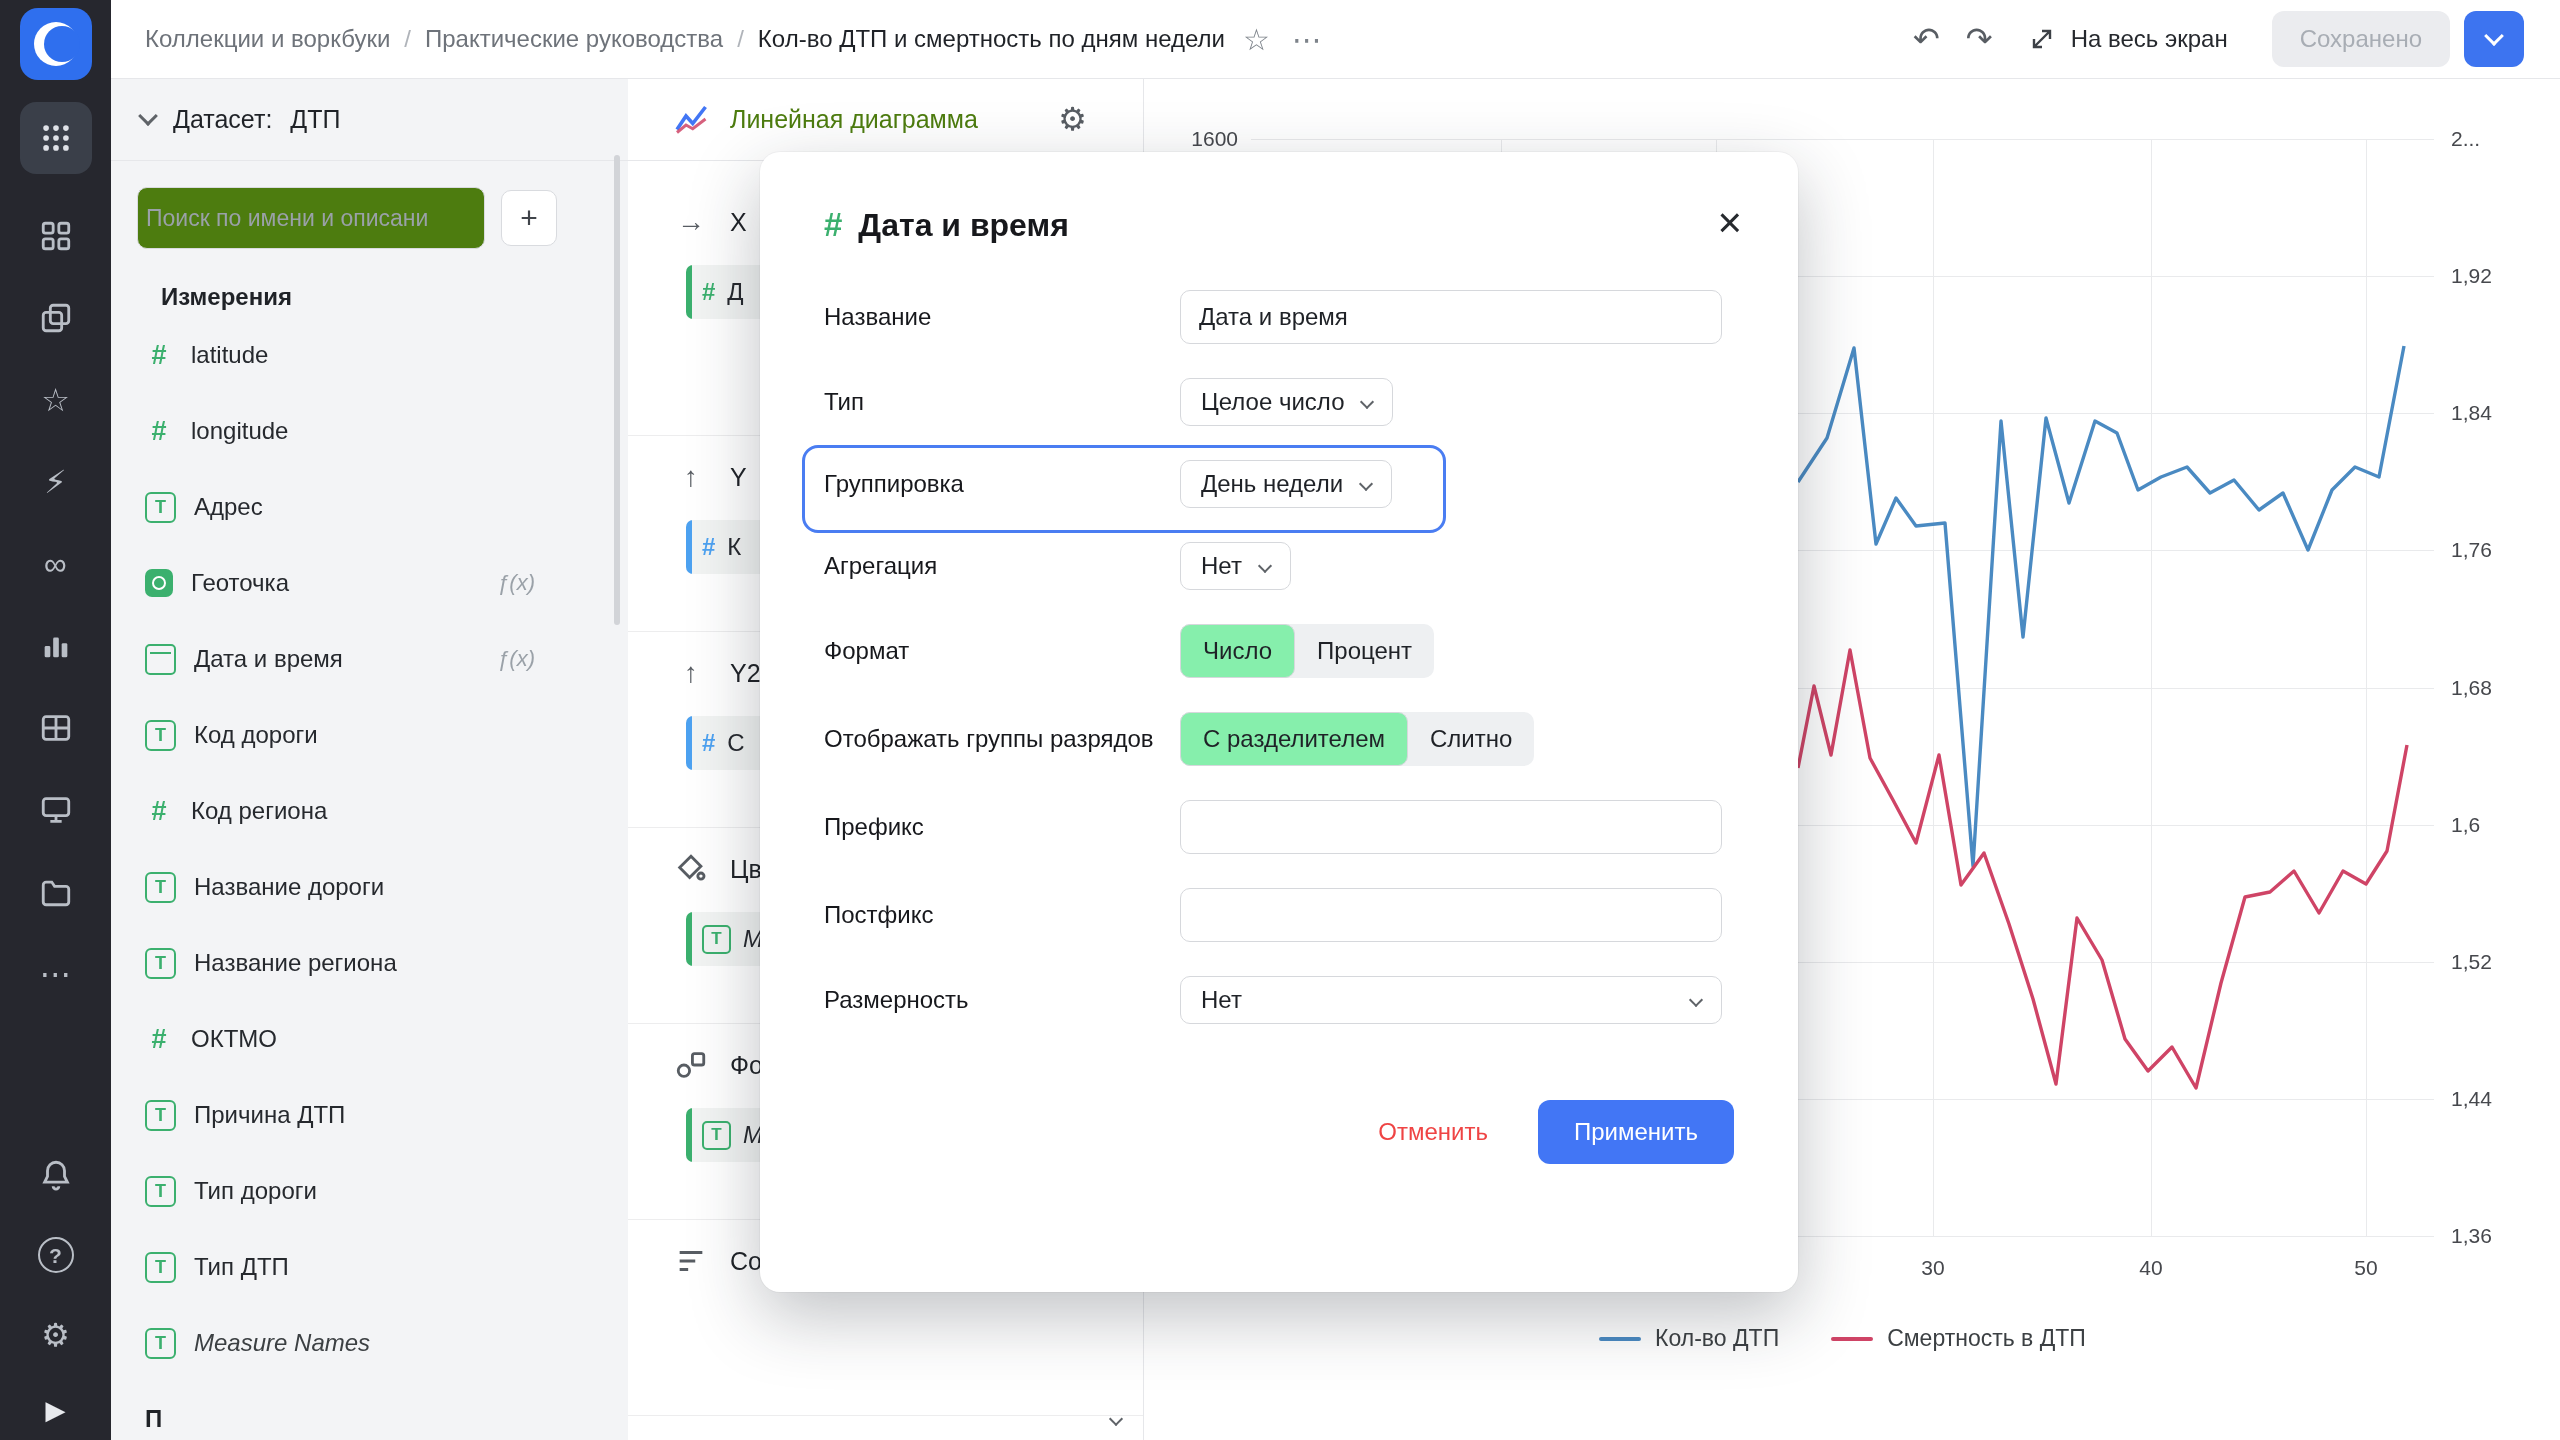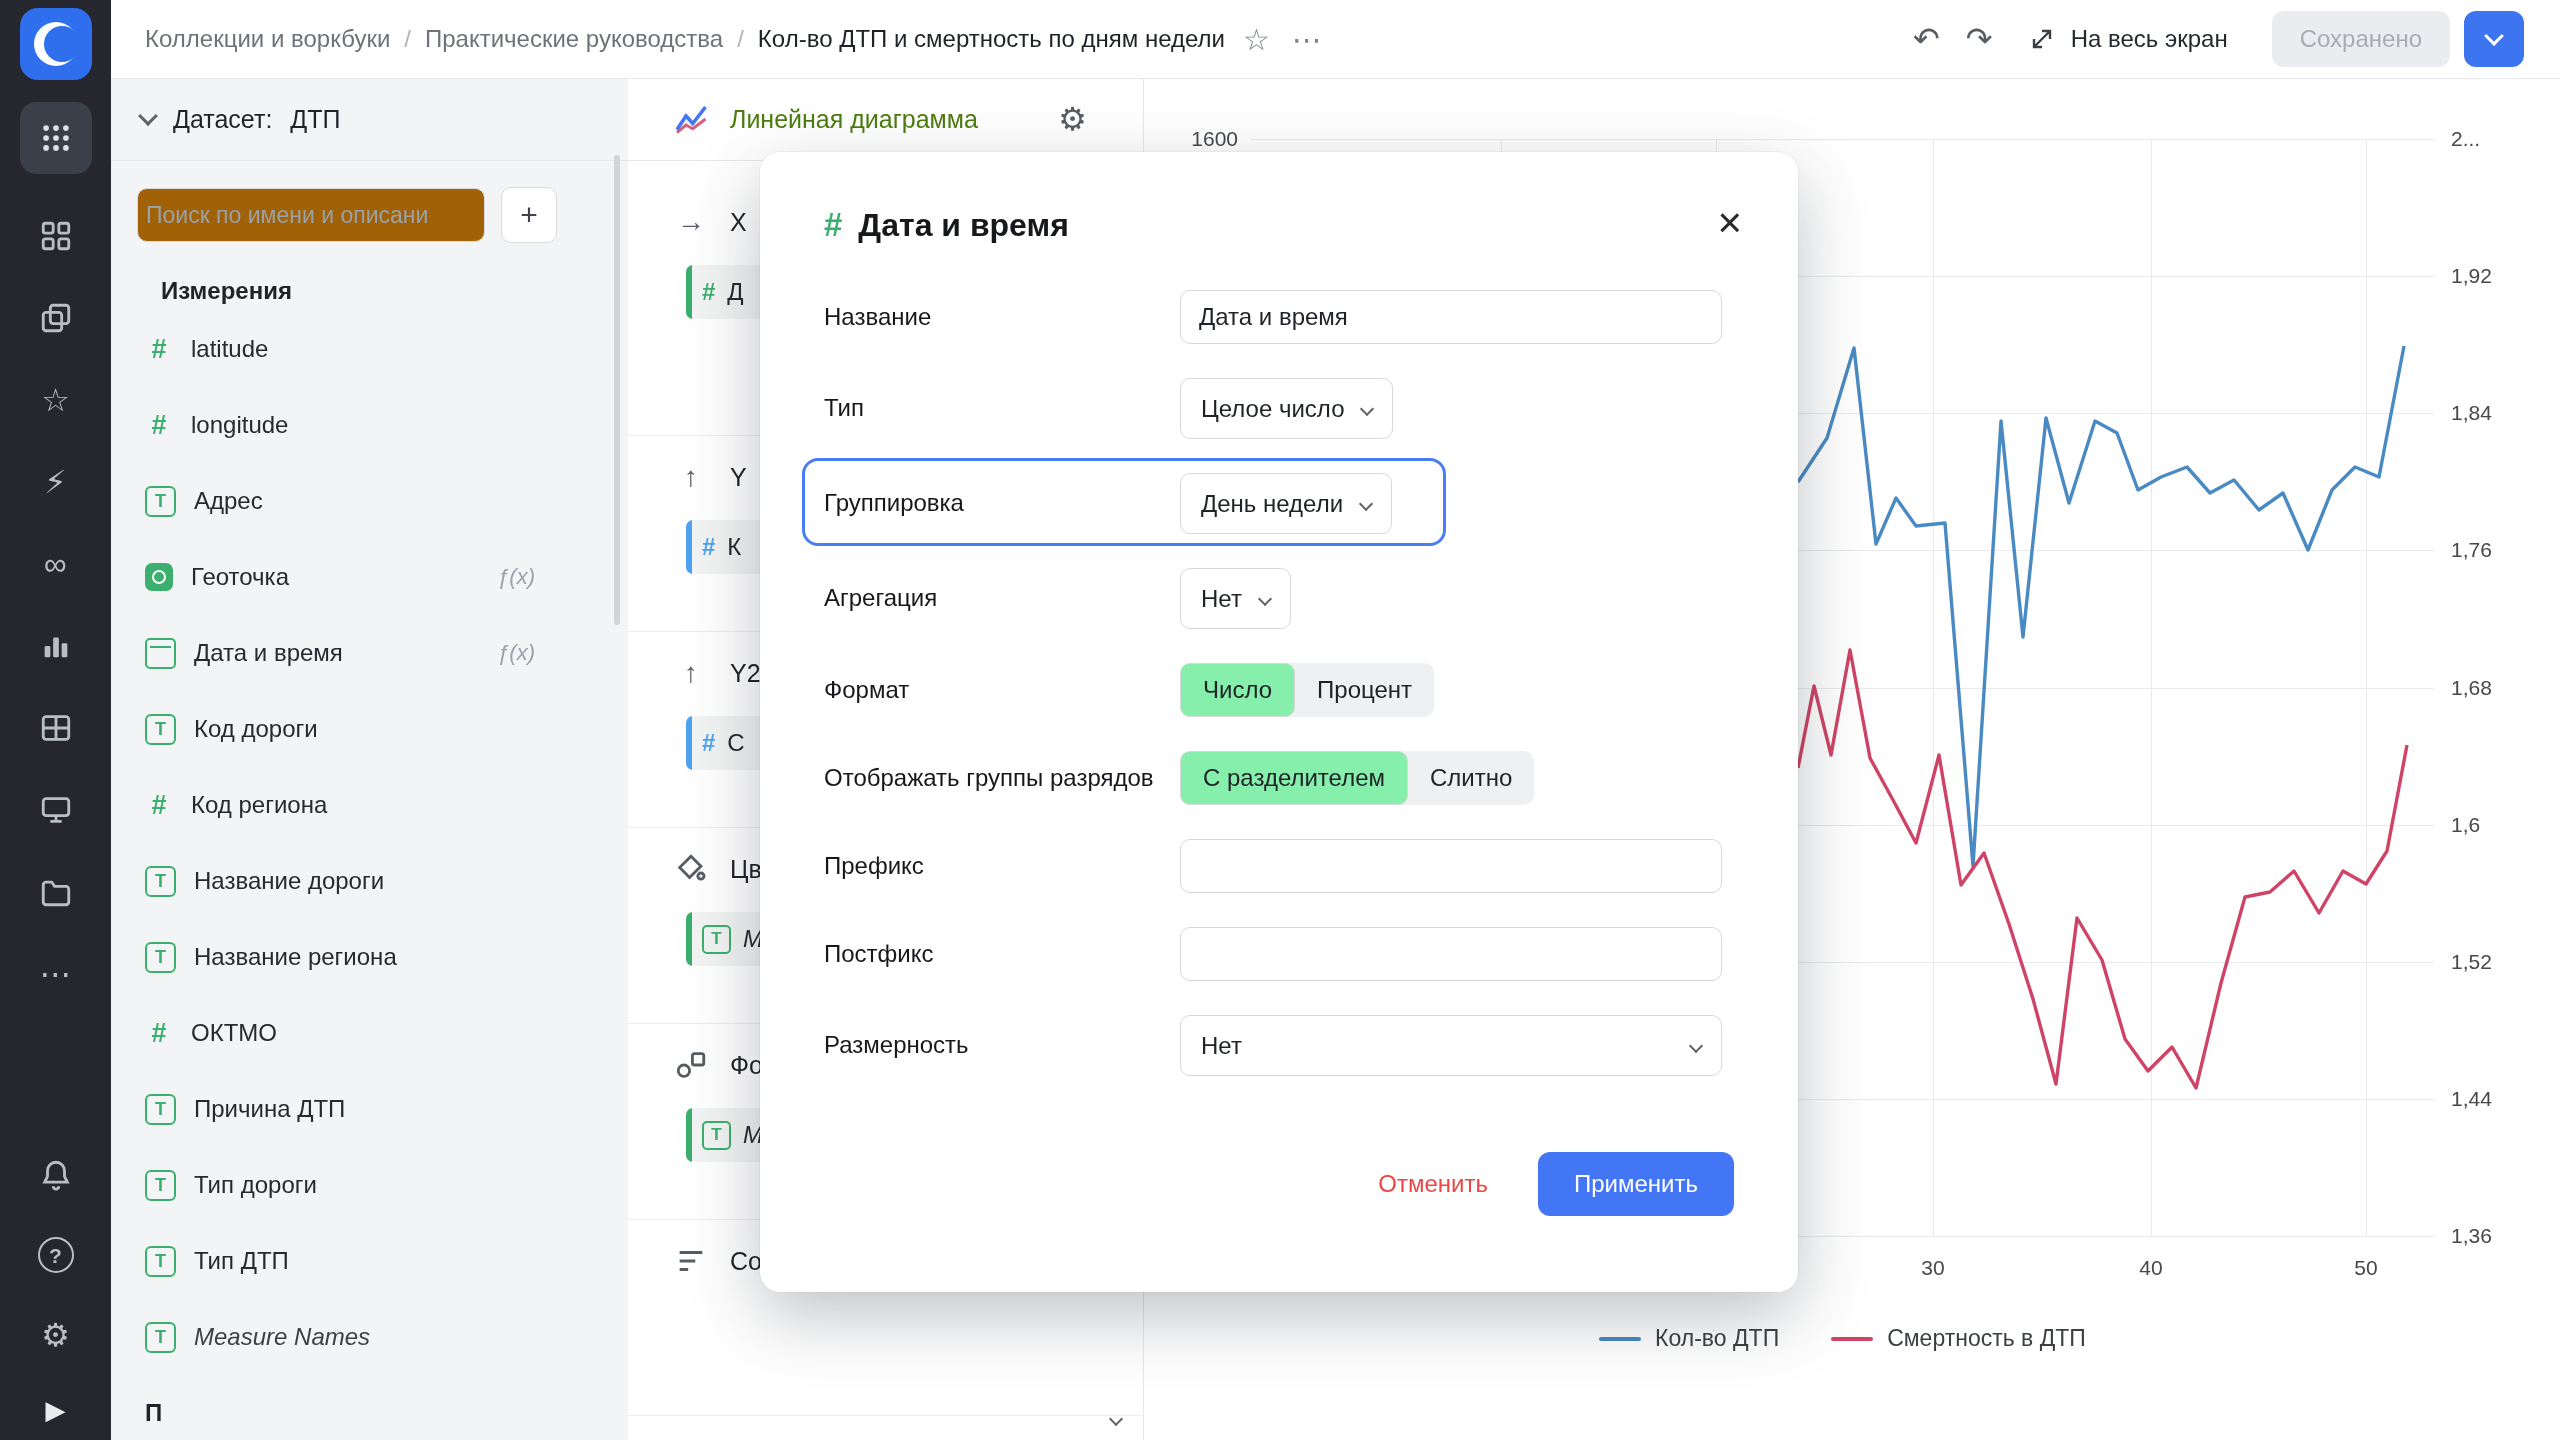--- a/index.html
+++ b/index.html
@@ -39,21 +39,21 @@
   .chev.white{border-color:#fff;margin-top:-6px;}
   .chev.small{width:8px;height:8px;border-width:2.4px;}
 
   
   .dataset-panel{position:absolute;left:111px;top:78px;bottom:0;width:517px;background:#f3f4f6;border-right:1px solid #e6e7ea;overflow:hidden;z-index:3;}
   .ds-head{height:82px;display:flex;align-items:center;gap:18px;padding:0 30px;border-bottom:1px solid #e6e7ea;}
   .ds-head .chev{margin-top:-6px;}
   .ds-label{font-size:25px;color:#1f2227;}
   .ds-name{font-size:25px;color:#1f2227;}
   .ds-search{display:flex;align-items:center;margin:26px 0 0 26px;gap:16px;}
-  .search-input{width:348px;height:54px;border:1px solid #d9dbdf;border-radius:10px;background:#a16207;padding:0 8px;font-size:23px;color:#1f2227;box-sizing:border-box;outline:none;}
+  .search-input{width:348px;height:62px;border:1px solid #d9dbdf;border-radius:10px;background:#4d7c0f;padding:0 8px;font-size:23px;color:#1f2227;box-sizing:border-box;outline:none;}
   .search-input::placeholder{color:#9aa1a8;}
   .plus-btn{width:54px;height:54px;border:1px solid #d9dbdf;border-radius:10px;background:#fff;font-size:30px;color:#40444a;display:flex;align-items:center;justify-content:center;}
   .ds-section{font-size:24px;font-weight:700;color:#1f2227;margin:34px 0 6px 50px;}
   .flist{margin-top:4px;}
   .frow{height:76px;display:flex;align-items:center;gap:18px;padding-left:34px;padding-right:0;}
   .fi{flex:none;display:flex;align-items:center;justify-content:center;}
   .fi-num{color:#3bb06e;font-size:27px;font-weight:700;width:28px;}
   .fi-box{width:27px;height:27px;border:2px solid #3bb06e;border-radius:6px;color:#3bb06e;font-size:18px;font-weight:700;}
   .fi-geo{width:28px;height:28px;background:#3bb06e;border-radius:7px;position:relative;}
   .fi-geo::after{content:'';position:absolute;left:7px;top:7px;width:10px;height:10px;border:2.5px solid #fff;border-radius:50%;}
@@ -104,21 +104,21 @@
   
   .modal{position:absolute;left:760px;top:152px;width:1038px;height:1140px;background:#fff;border-radius:20px;
          box-shadow:0 24px 70px rgba(30,35,48,.28), 0 0 0 1px rgba(0,0,0,.03);z-index:10;padding:54px 64px 0 64px;box-sizing:border-box;}
   .m-title-row{display:flex;align-items:center;gap:16px;margin-bottom:46px;}
   .m-hash{color:#3bb06e;font-size:33px;font-weight:700;}
   .m-title{font-size:32px;font-weight:700;color:#17181c;}
   .m-close{position:absolute;right:56px;top:50px;font-size:42px;color:#26292e;line-height:1;}
   .mrow{display:flex;align-items:center;margin-bottom:34px;position:relative;}
   .mlabel{width:356px;flex:none;font-size:24px;color:#17181c;line-height:1.35;}
   .tin{width:542px;height:54px;border:1px solid #d6d8dc;border-radius:10px;padding:0 18px;font-size:24px;color:#1f2227;box-sizing:border-box;background:#fff;font-family:inherit;outline:none;}
-  .dd{display:inline-flex;align-items:center;gap:18px;height:61px;padding:0 20px;border:1px solid #d6d8dc;border-radius:10px;font-size:24px;color:#1f2227;background:#fff;box-sizing:border-box;}
+  .dd{display:inline-flex;align-items:center;gap:18px;height:48px;padding:0 20px;border:1px solid #d6d8dc;border-radius:10px;font-size:24px;color:#1f2227;background:#fff;box-sizing:border-box;}
   .dd.full{width:542px;justify-content:space-between;}
   .mrow.ring::before{content:'';position:absolute;left:-22px;top:-15px;width:638px;height:82px;border:3.5px solid #4a7df2;border-radius:16px;pointer-events:none;}
   .seg{display:inline-flex;background:#eef0f2;border-radius:10px;}
   .seg .opt{height:54px;display:flex;align-items:center;padding:0 22px;font-size:24px;color:#1f2227;border-radius:10px;box-sizing:border-box;}
   .seg .opt.sel{background:#86efac;border:1px solid #d6d8dc;}
   .m-footer{display:flex;justify-content:flex-end;align-items:center;gap:44px;margin-top:76px;}
   .btn-cancel{font-size:24px;color:#ef4444;background:transparent;border:none;font-family:inherit;}
   .btn-apply{height:64px;border-radius:12px;background:#4276f5;color:#fff;font-size:24px;border:none;padding:0 36px;font-family:inherit;}
 </style>
 </head>

